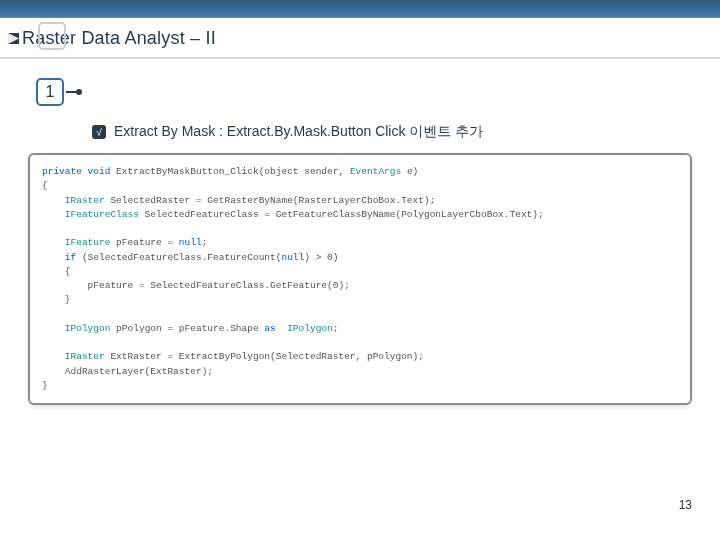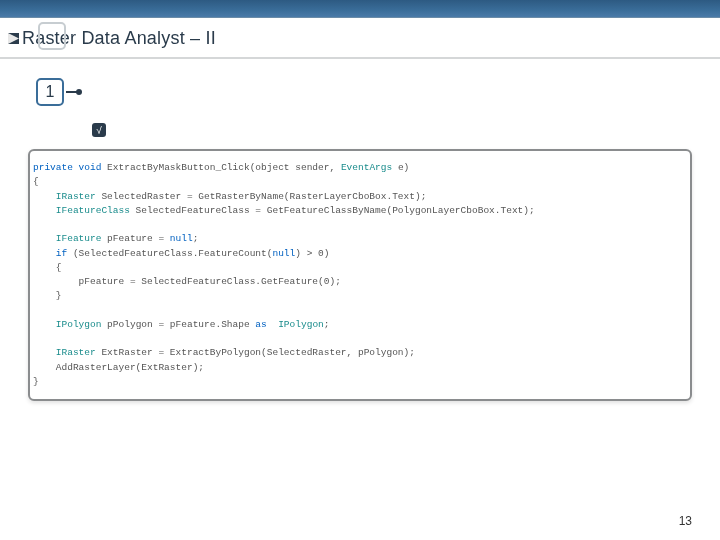--- a/index.html
+++ b/index.html
@@ -12,25 +12,25 @@
   .title-row h1 { font-size: 18px; font-weight: 400; color: #2a3b4b; letter-spacing: .2px; }
   .sub-row { display:flex; align-items:center; padding: 20px 0 0 36px; position:relative; height:46px; }
   .numbox { width: 28px; height: 28px; border: 2px solid #3a6d99; border-radius: 5px; display:flex; align-items:center; justify-content:center; font-size:16px; color:#2a3b4b; font-weight:400; position:relative; z-index:2; background:#fff; }
   .numbox-shadow { position:absolute; left:38px; top:22px; width:28px; height:28px; border:2px solid #c7cdd1; border-radius:5px; z-index:1; }
   .connector { width: 14px; height: 2px; background:#2a3b4b; margin-left:2px; position:relative; }
   .connector::after { content:''; position:absolute; right:-2px; top:-2px; width:6px; height:6px; border-radius:50%; background:#2a3b4b; }
   .sub-row h2 { font-size: 17px; font-weight:400; color:#2a3b4b; margin-left:10px; }
   .bullet-row { display:flex; align-items:center; padding: 18px 0 6px 92px; }
   .check { width:14px; height:14px; border-radius:3px; background:#2a3b4b; color:#fff; font-size:10px; display:flex; align-items:center; justify-content:center; margin-right:8px; }
   .bullet-row p { font-size:14px; color:#2a3b4b; }
-  .codebox { margin: 6px 28px 0 28px; border: 2px solid #8a8c8e; border-radius: 6px; padding: 10px 3px; box-shadow: 0 2px 4px rgba(0,0,0,.12); background:#fff; }
+  .codebox { margin: 6px 28px 0 28px; border: 2px solid #8a8c8e; border-radius: 6px; padding: 10px 12px; box-shadow: 0 2px 4px rgba(0,0,0,.12); background:#fff; }
   .codebox pre { font-family: Consolas, "Courier New", monospace; font-size: 9.5px; line-height: 1.5; color:#555; white-space: pre; overflow:hidden; }
   .codebox .kw-blue { color:#0060c0; }
   .codebox .ty-teal { color:#1a8c8c; }
-  .pagenum { position:absolute; right:28px; bottom:12px; font-size:12px; color:#333; }
+  .pagenum { position:absolute; right:28px; bottom:28px; font-size:12px; color:#333; }
 </style>
 </head>
 <body>
 
 <div class="slide">
   <div class="topbar"></div>
 
   <div class="title-row">
     <span class="title-marker">
       <svg width="11" height="11" viewBox="0 0 10 10">
@@ -43,20 +43,21 @@
   <div class="numbox-shadow"></div>
   <div class="sub-row">
     <div class="numbox">
         <span>1</span>
       </div>
     <div class="connector"></div>
   </div>
 
   <div class="bullet-row">
     <span class="check">√</span>
+    <p>Extract By Mask : Extract.By.Mask.Button Click 이벤트 추가</p>
   </div>
 
   <div class="codebox">
 <pre><span class="kw-blue">private void</span><span> ExtractByMaskButton_Click(object sender, </span><span class="ty-teal">EventArgs</span><span> e)</span>
 <span>{</span>
 <span class="ty-teal">    IRaster</span><span> SelectedRaster = GetRasterByName(RasterLayerCboBox.Text);</span>
 <span class="ty-teal">    IFeatureClass</span><span> SelectedFeatureClass = GetFeatureClassByName(PolygonLayerCboBox.Text);</span>
 <span></span>
 <span class="ty-teal">    IFeature</span><span> pFeature = </span><span class="kw-blue">null</span><span>;</span>
 <span class="kw-blue">    if</span><span> (SelectedFeatureClass.FeatureCount(</span><span class="kw-blue">null</span><span>) &gt; 0)</span>

